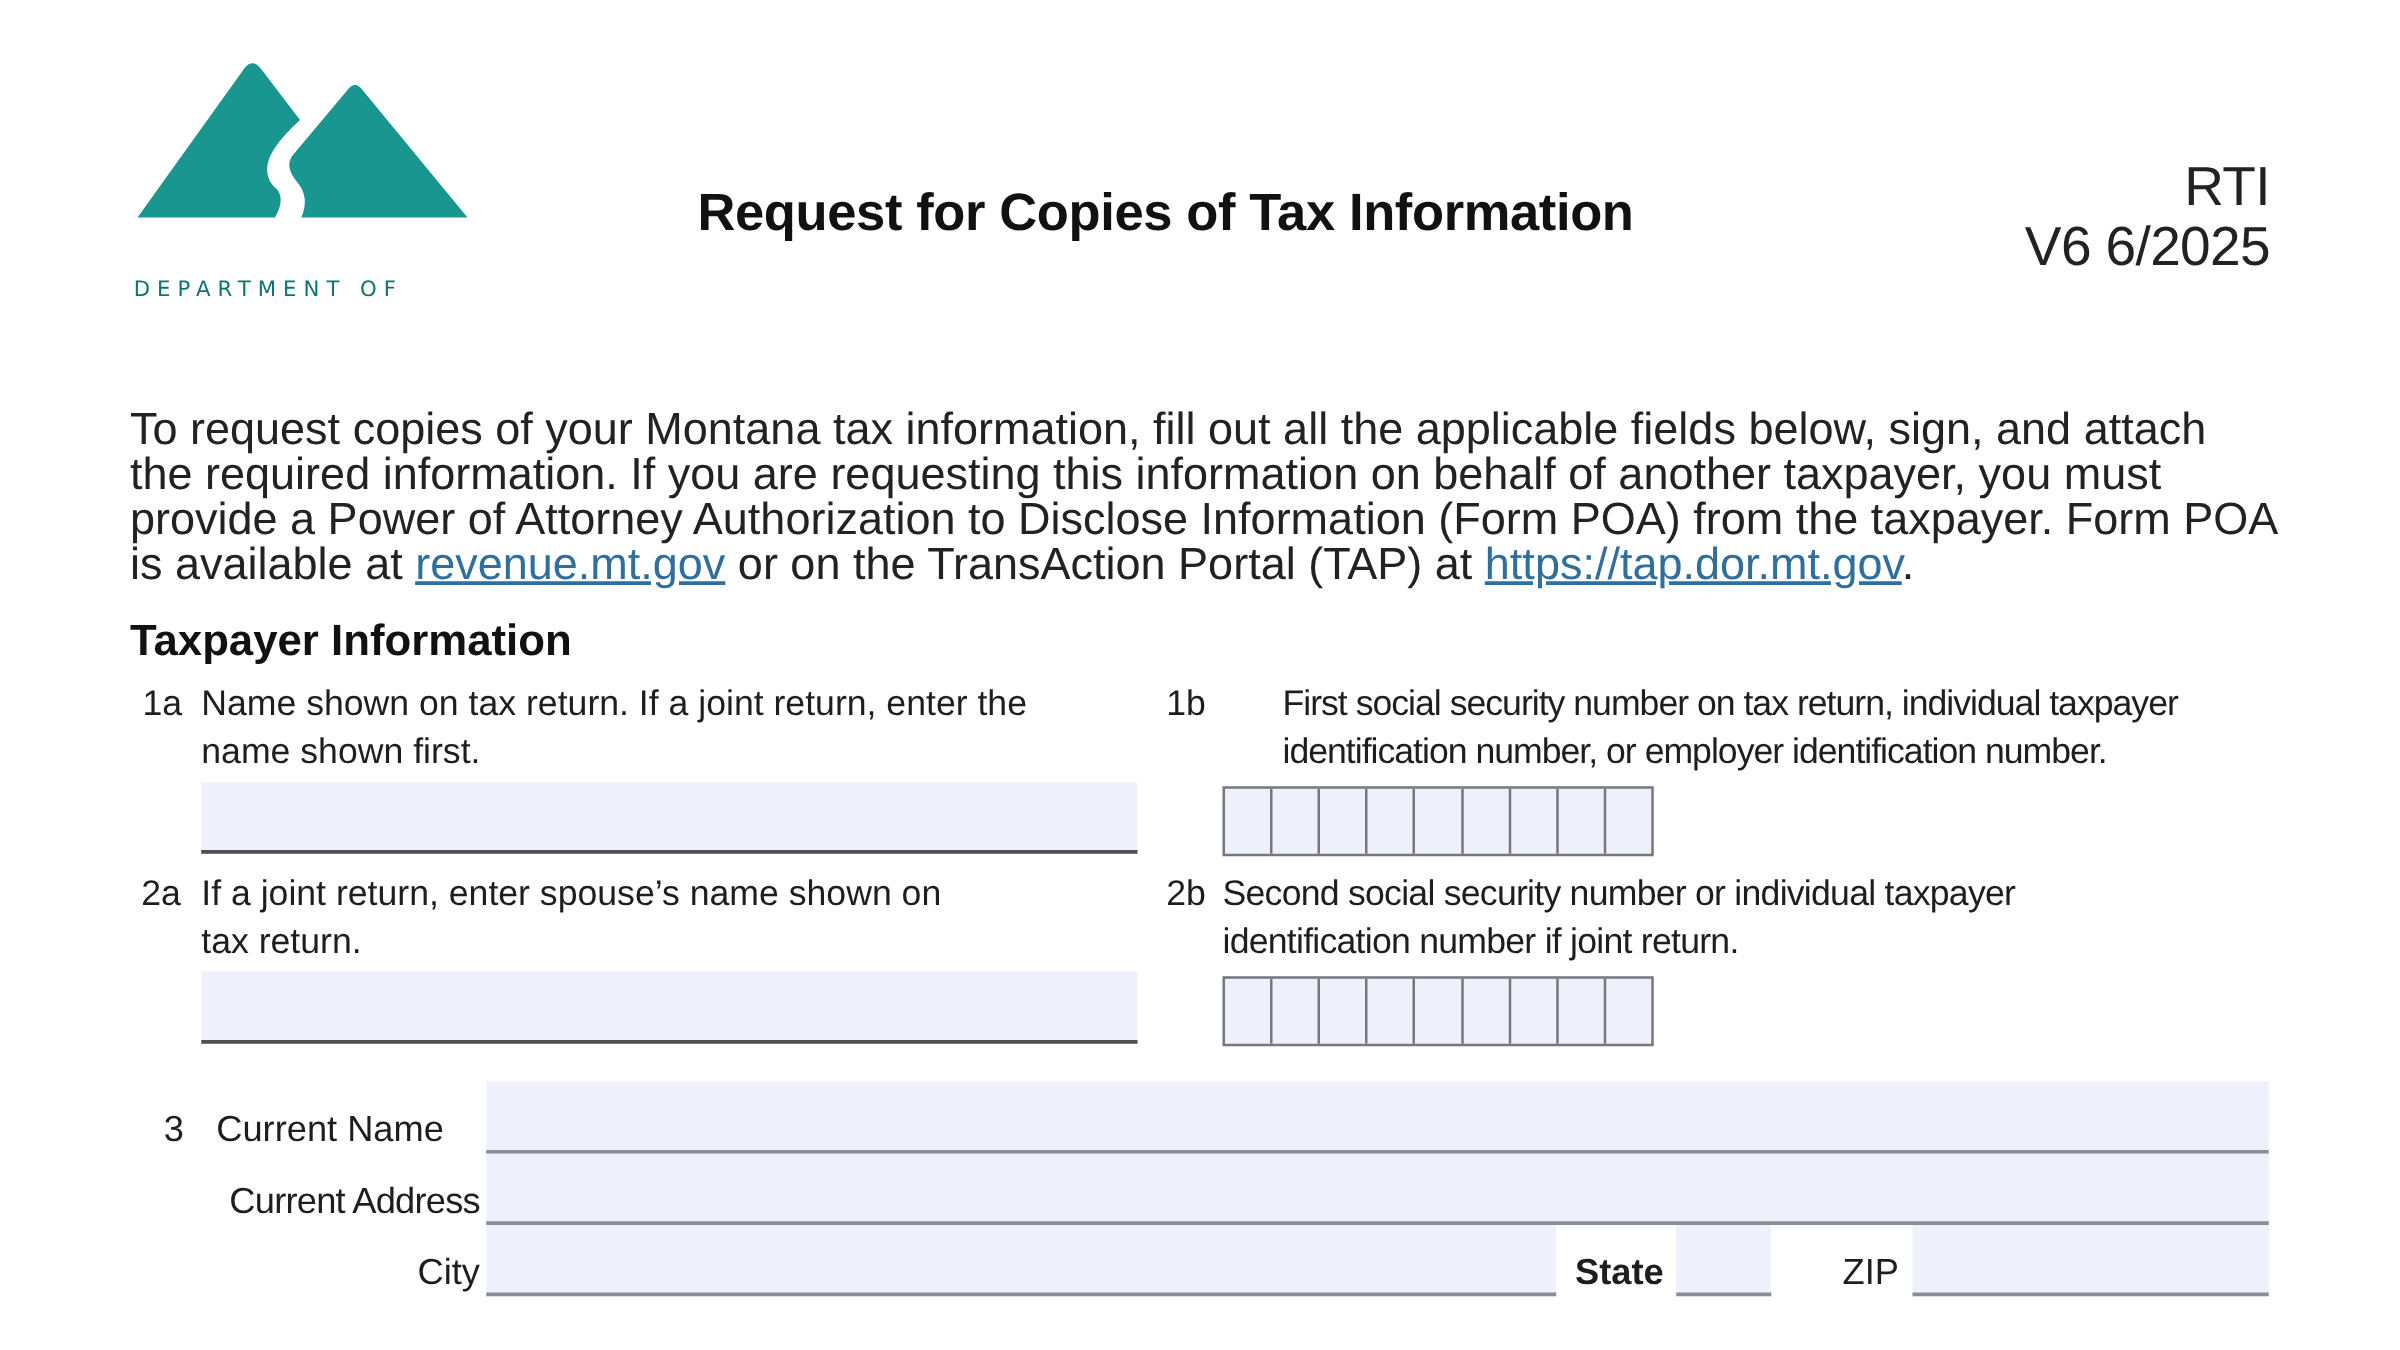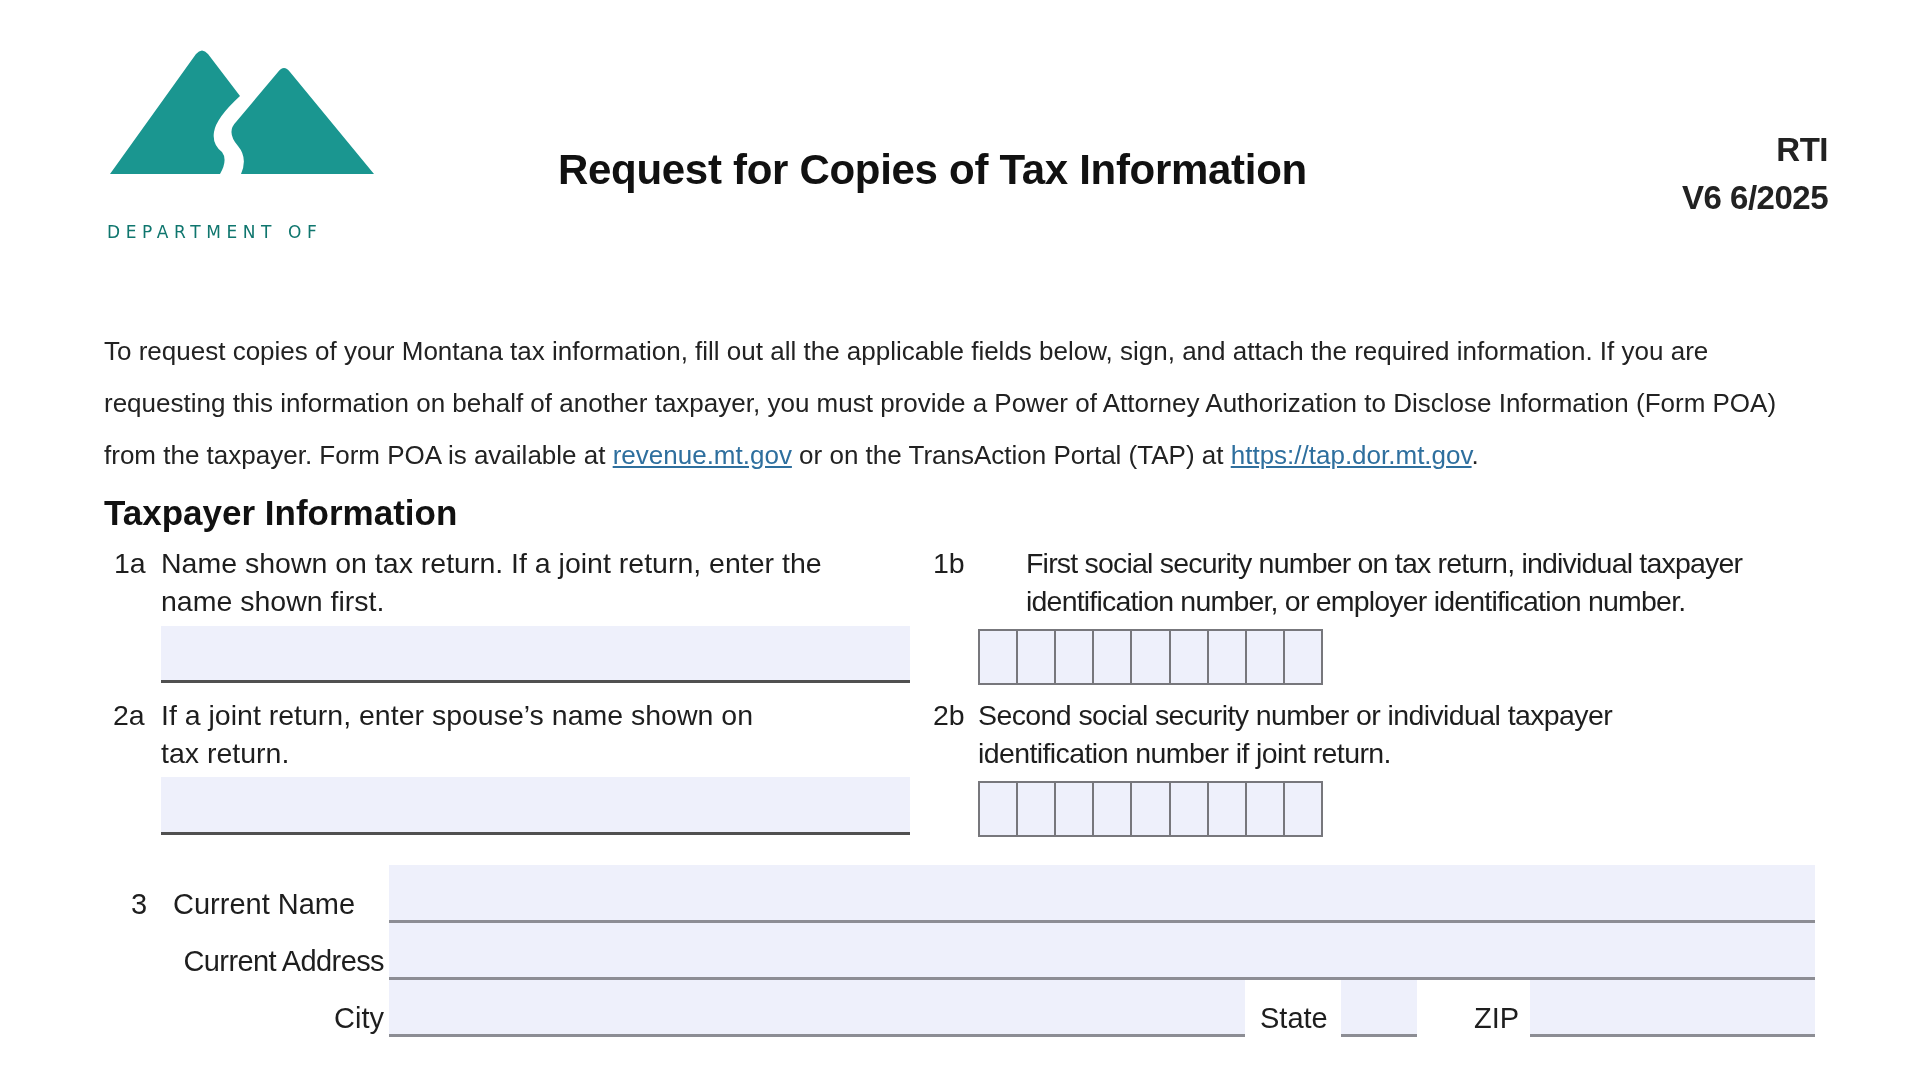--- a/index.html
+++ b/index.html
@@ -9,23 +9,23 @@
   }
   .abs { position:absolute; }
   
   .logo { left:106px; top:46px; width:270px; height:245px; }
   .logo svg { position:absolute; left:4px; top:2px; }
   .logo-montana { position:absolute; left:0; top:132px; width:270px; font-size:36px; letter-spacing:6.5px; color:#1c2735; font-family:"DejaVu Sans", sans-serif; font-weight:normal; line-height:40px; }
   .logo-dept { position:absolute; left:1px; top:176px; width:270px; font-size:17px; letter-spacing:5.6px; color:#0f766e; font-family:"DejaVu Sans", sans-serif; line-height:20px; }
   .logo-revenue { position:absolute; left:0; top:200px; width:270px; font-size:38px; letter-spacing:7px; color:#1c2735; font-family:"DejaVu Sans", sans-serif; line-height:42px; }
 
   .title { left:558px; top:146px; font-size:42px; font-weight:bold; letter-spacing:-0.3px; color:#111; white-space:nowrap; }
-  .form-id { right:92px; top:126px; text-align:right; font-size:33px; line-height:48px; color:#222; letter-spacing:-0.5px;font-weight:bold; }
+  .form-id { right:104px; top:126px; text-align:right; font-size:44px; line-height:48px; color:#222; letter-spacing:-0.5px; }
 
-  .intro { left:104px; top:325px; width:1720px; font-size:26px; line-height:52px; color:#222; }
+  .intro { left:104px; top:325px; width:1720px; font-size:36px; line-height:36px; color:#222; }
   .intro a { color:#2e6f9e; text-decoration:underline; }
 
   .section-title { left:104px; top:493px; font-size:35px; font-weight:bold; color:#111;text-align:center; }
 
   .q { font-size:28.5px; line-height:38px; color:#1e1e1e; }
   .q .num { position:absolute; left:0; top:0; }
   .q .txt { position:absolute; top:0; white-space:nowrap; }
   .q1a { left:114px; top:544px; }
   .q1a .txt { left:47px; }
   .q1b { left:933px; top:544px; }
@@ -43,21 +43,21 @@
   .ssn .cell { flex:1; border-right:2.5px solid #77777c; }
   .ssn .cell:last-child { border-right:none; }
   .ssn-1b { left:978px; top:629px; width:345px; }
   .ssn-2b { left:978px; top:781px; width:345px; }
 
   .addr-label { font-size:29px; color:#1e1e1e; white-space:nowrap; }
   .lbl-3 { left:131px; top:888px; }
   .lbl-name { left:173px; top:888px; }
   .lbl-address { right:1536px; top:945px; letter-spacing:-0.6px; }
   .lbl-city { right:1536px; top:1002px;text-align:right; }
-  .lbl-state { left:1260px; top:1002px; }
+  .lbl-state { left:1260px; top:1002px;font-weight:bold; }
   .lbl-zip { left:1474px; top:1002px; }
 
   .afield { background:#eef0fb; border-bottom:3px solid #8c8d94; box-sizing:border-box; }
   .f-name { left:389px; top:865px; width:1426px; height:58px; }
   .f-address { left:389px; top:923px; width:1426px; height:57px; }
   .f-city { left:389px; top:980px; width:856px; height:57px; }
   .f-state { left:1341px; top:980px; width:76px; height:57px; }
   .f-zip { left:1530px; top:980px; width:285px; height:57px; }
   .gap-white { background:#ffffff; }
   .gap-state-lbl { left:1245px; top:981px; width:96px; height:53px; }

